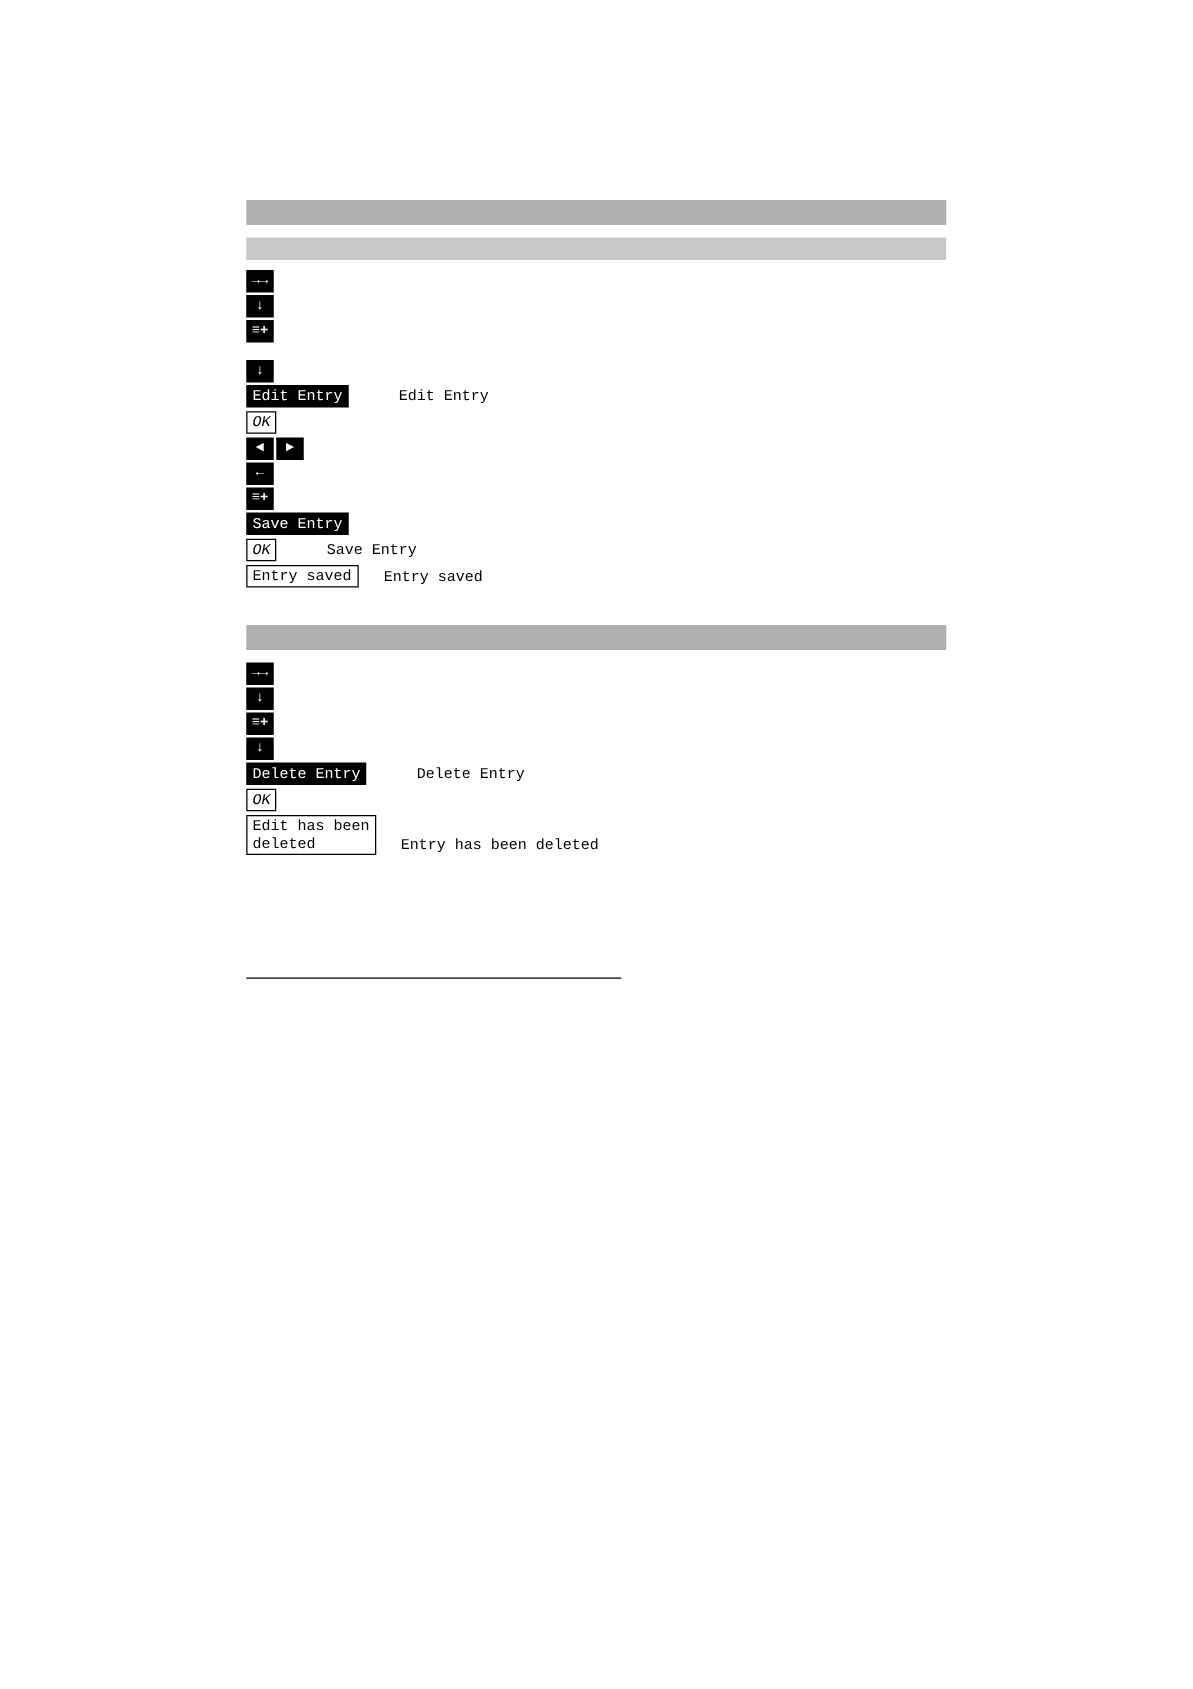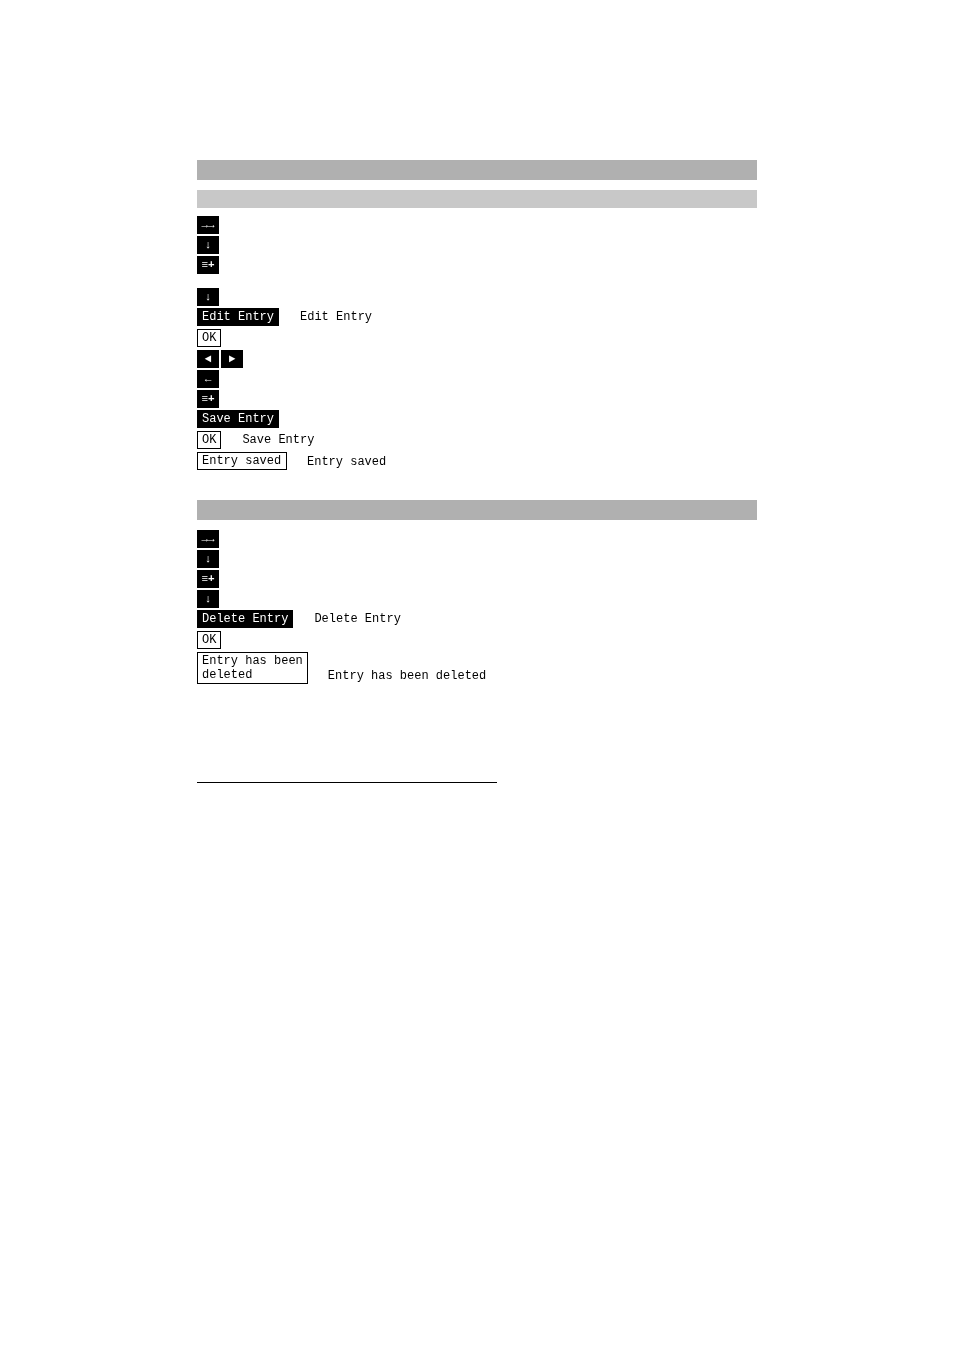--- a/index.html
+++ b/index.html
@@ -61,21 +61,21 @@
       min-width: 22px;
       text-align: center;
       line-height: 16px;
       height: 18px;
     }
 
     .label-row {
       display: flex;
       align-items: flex-start;
       margin-bottom: 3px;
-      gap: 21px;
+      gap: 40px;
     }
 
     .label-box {
       background: #000;
       color: #fff;
       font-family: 'Courier New', Courier, monospace;
       font-size: 12px;
       padding: 2px 5px;
       display: inline-block;
       white-space: nowrap;
@@ -93,20 +93,21 @@
       align-items: center;
       margin-bottom: 3px;
     }
 
     .ok-text {
       font-family: 'Courier New', Courier, monospace;
       font-size: 12px;
       border: 1px solid #000;
       padding: 1px 4px;
       display: inline-block;
+      font-style: italic;
     }
 
     .status-row {
       display: flex;
       align-items: flex-end;
       margin-bottom: 3px;
       gap: 20px;
     }
 
     .status-box {
@@ -227,21 +228,21 @@
       <div class="label-row">
         <span class="label-box">Delete Entry</span>
         <span class="label-plain">Delete Entry</span>
       </div>
 
       <div class="ok-row">
         <span class="ok-text">OK</span>
       </div>
 
       <div class="status-row">
-        <span class="status-box">Entry has been
+        <span class="status-box">Edit has been
 deleted</span>
         <span class="status-plain">Entry has been deleted</span>
       </div>
     </div>
 
     <div style="height: 60px;"></div>
 
     <hr class="divider-line">
 
   </div>

